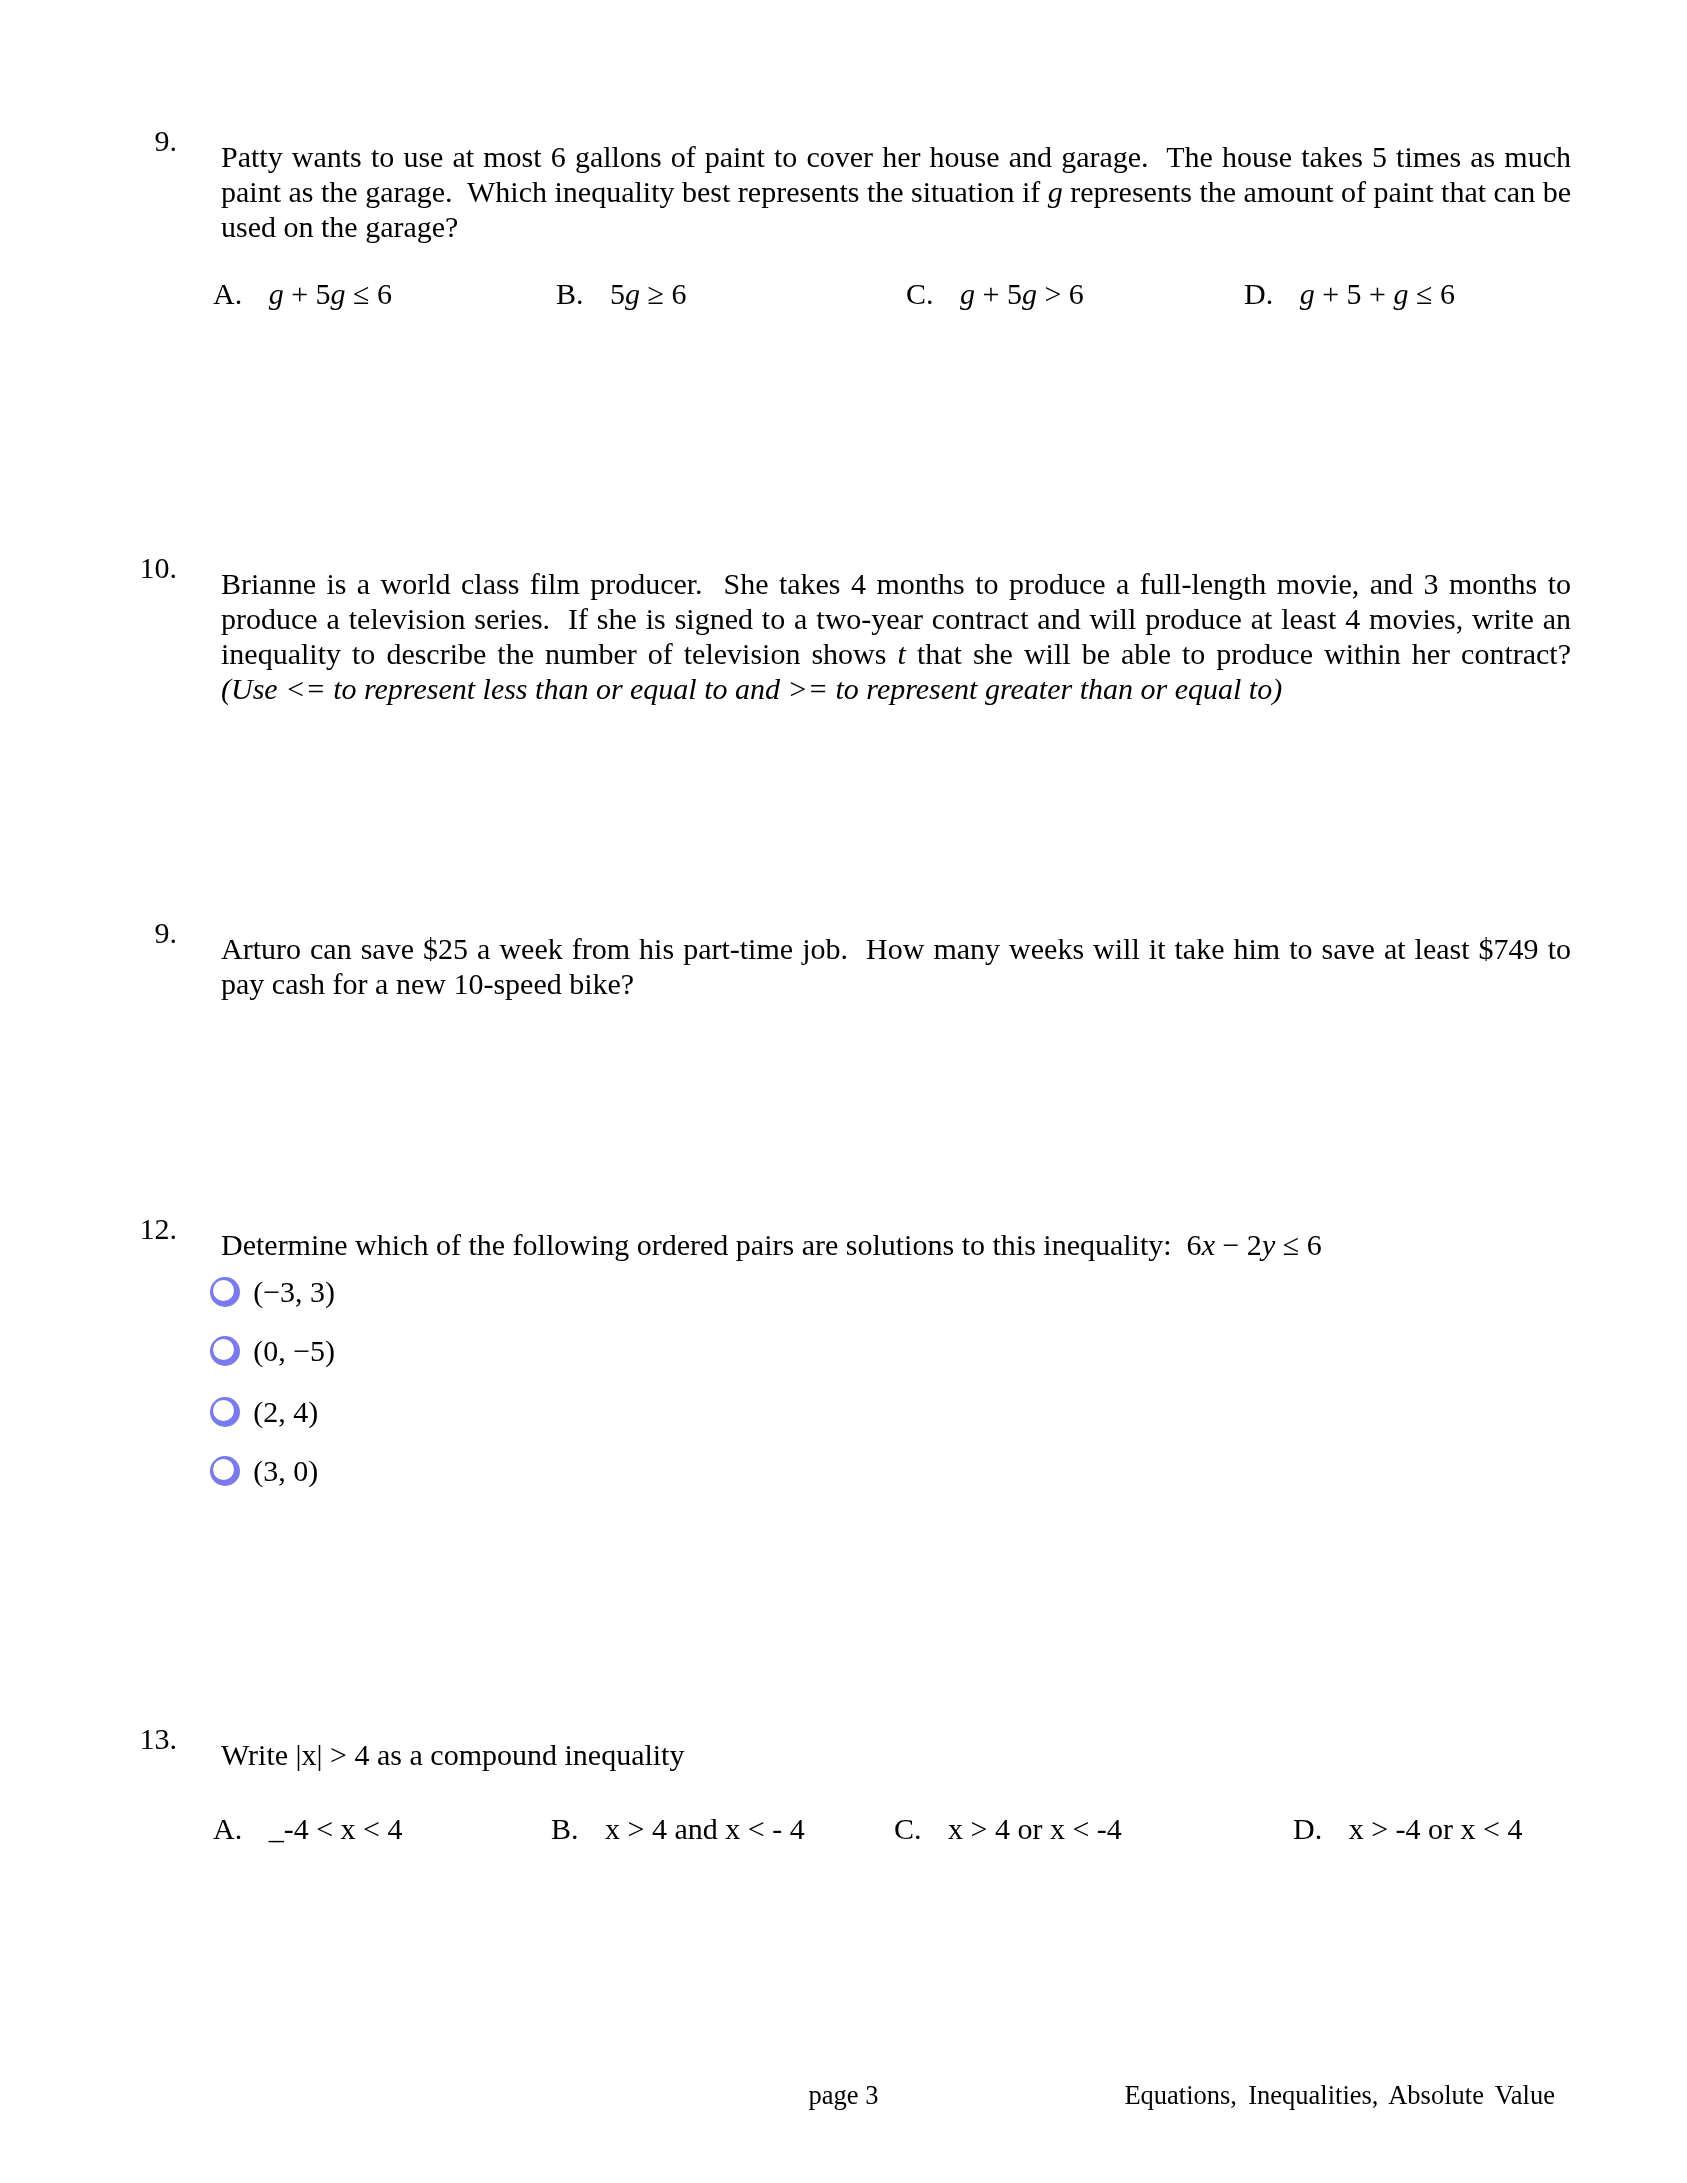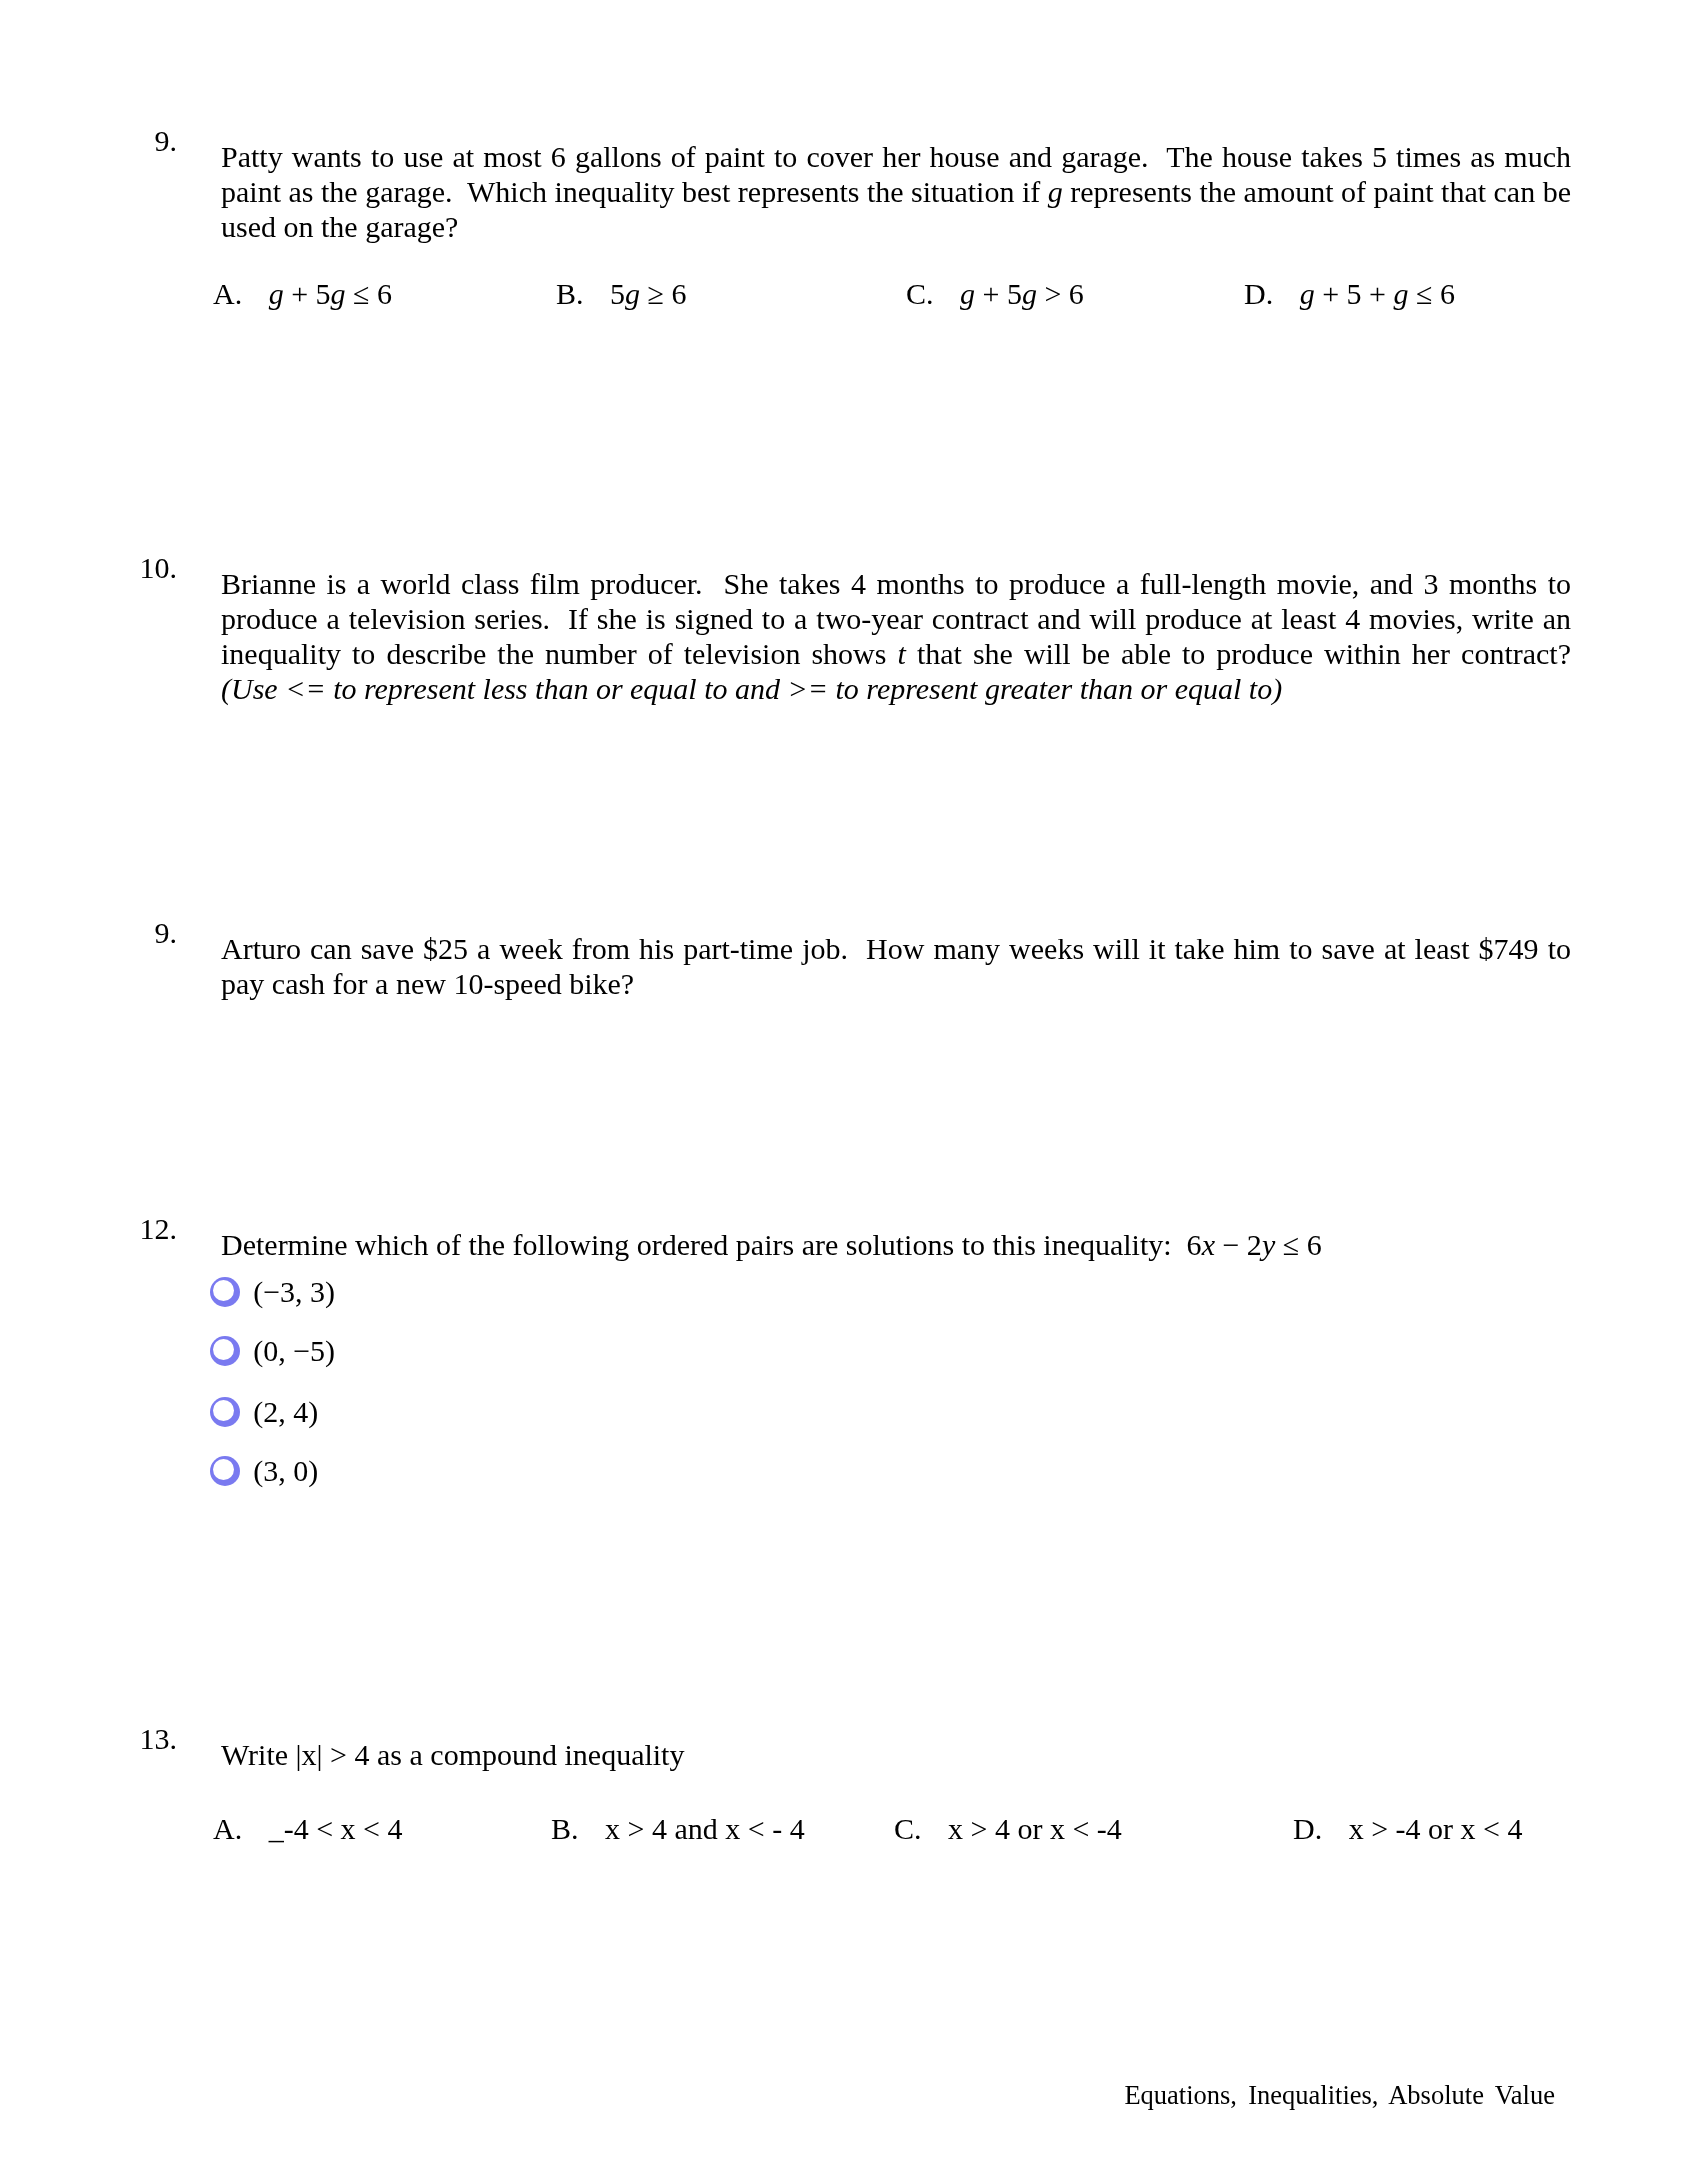--- a/index.html
+++ b/index.html
@@ -115,16 +115,17 @@
       <span class="clabel">B.</span><span>x &gt; 4 and x &lt; - 4</span>
     </span>
     <span class="choice" style="left:894px">
       <span class="clabel">C.</span><span>x &gt; 4 or x &lt; -4</span>
     </span>
     <span class="choice" style="left:1293px">
       <span class="clabel">D.</span><span>x &gt; -4 or x &lt; 4</span>
     </span>
   </div>
 
+  <div class="footer-pagenum">page 3</div>
   <div class="footer-topic">Equations, Inequalities, Absolute Value</div>
 
 </div>
 
 
 </body></html>

